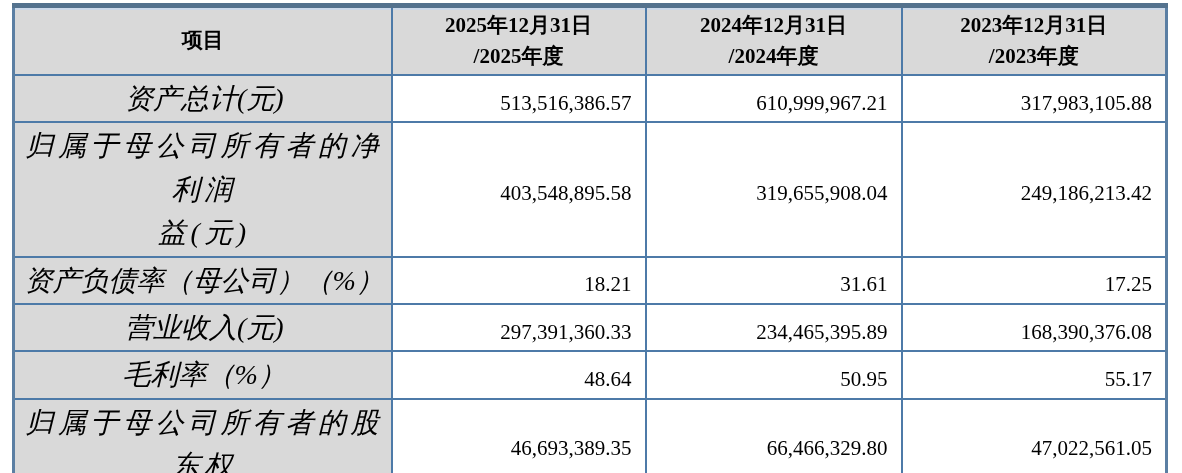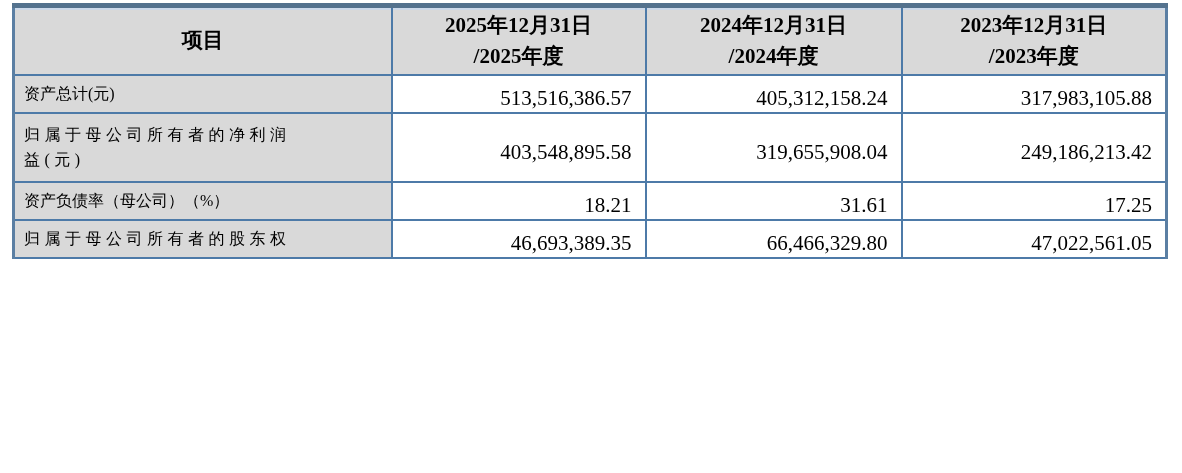--- a/index.html
+++ b/index.html
@@ -40,25 +40,26 @@
     text-align: center;
     white-space: pre-line;
     height: 66px;
     box-shadow: inset 0 2px 0 var(--header-highlight, #ccd9ea);
     padding: 0 4px;
   }
   tbody tr { height: 31px; }
   tbody tr.tall { height: 69px; }
   td.label-cell {
     background: var(--label-bg, #d9d9d9);
-    font-size: 16px;
+    font-size: 28px;
     line-height: 1.55;
-    text-align: left;
+    text-align: center;
     padding: 1px 6px 1px 9px;
     white-space: pre-line;
+    font-style: italic;
   }
   td.label-cell.justified {
     letter-spacing: 4.5px;
   }
   td.value-cell {
     background: var(--cell-bg, #ffffff);
     font-size: 21px;
     text-align: right;
     padding: 10px 13px 1px 4px;
     white-space: nowrap;
@@ -83,37 +84,49 @@
         <th>2024年12月31日
 /2024年度</th>
         <th>2023年12月31日
 /2023年度</th>
       </tr>
     </thead>
     <tbody>
         <tr>
           <td class="label-cell">资产总计(元)</td>
           <td class="value-cell">513,516,386.57</td>
-          <td class="value-cell">405,312,158.24</td>
+          <td class="value-cell">610,999,967.21</td>
           <td class="value-cell">317,983,105.88</td>
         </tr>
         <tr class="tall">
           <td class="label-cell justified">归属于母公司所有者的净利润
 益(元)</td>
           <td class="value-cell">403,548,895.58</td>
           <td class="value-cell">319,655,908.04</td>
           <td class="value-cell">249,186,213.42</td>
         </tr>
         <tr>
           <td class="label-cell">资产负债率（母公司）（%）</td>
           <td class="value-cell">18.21</td>
           <td class="value-cell">31.61</td>
           <td class="value-cell">17.25</td>
         </tr>
         <tr>
+          <td class="label-cell">营业收入(元)</td>
+          <td class="value-cell">297,391,360.33</td>
+          <td class="value-cell">234,465,395.89</td>
+          <td class="value-cell">168,390,376.08</td>
+        </tr>
+        <tr>
+          <td class="label-cell">毛利率（%）</td>
+          <td class="value-cell">48.64</td>
+          <td class="value-cell">50.95</td>
+          <td class="value-cell">55.17</td>
+        </tr>
+        <tr>
           <td class="label-cell justified">归属于母公司所有者的股东权</td>
           <td class="value-cell">46,693,389.35</td>
           <td class="value-cell">66,466,329.80</td>
           <td class="value-cell">47,022,561.05</td>
         </tr>
       </tbody>
   </table>
 </div>
 
 </body></html>

